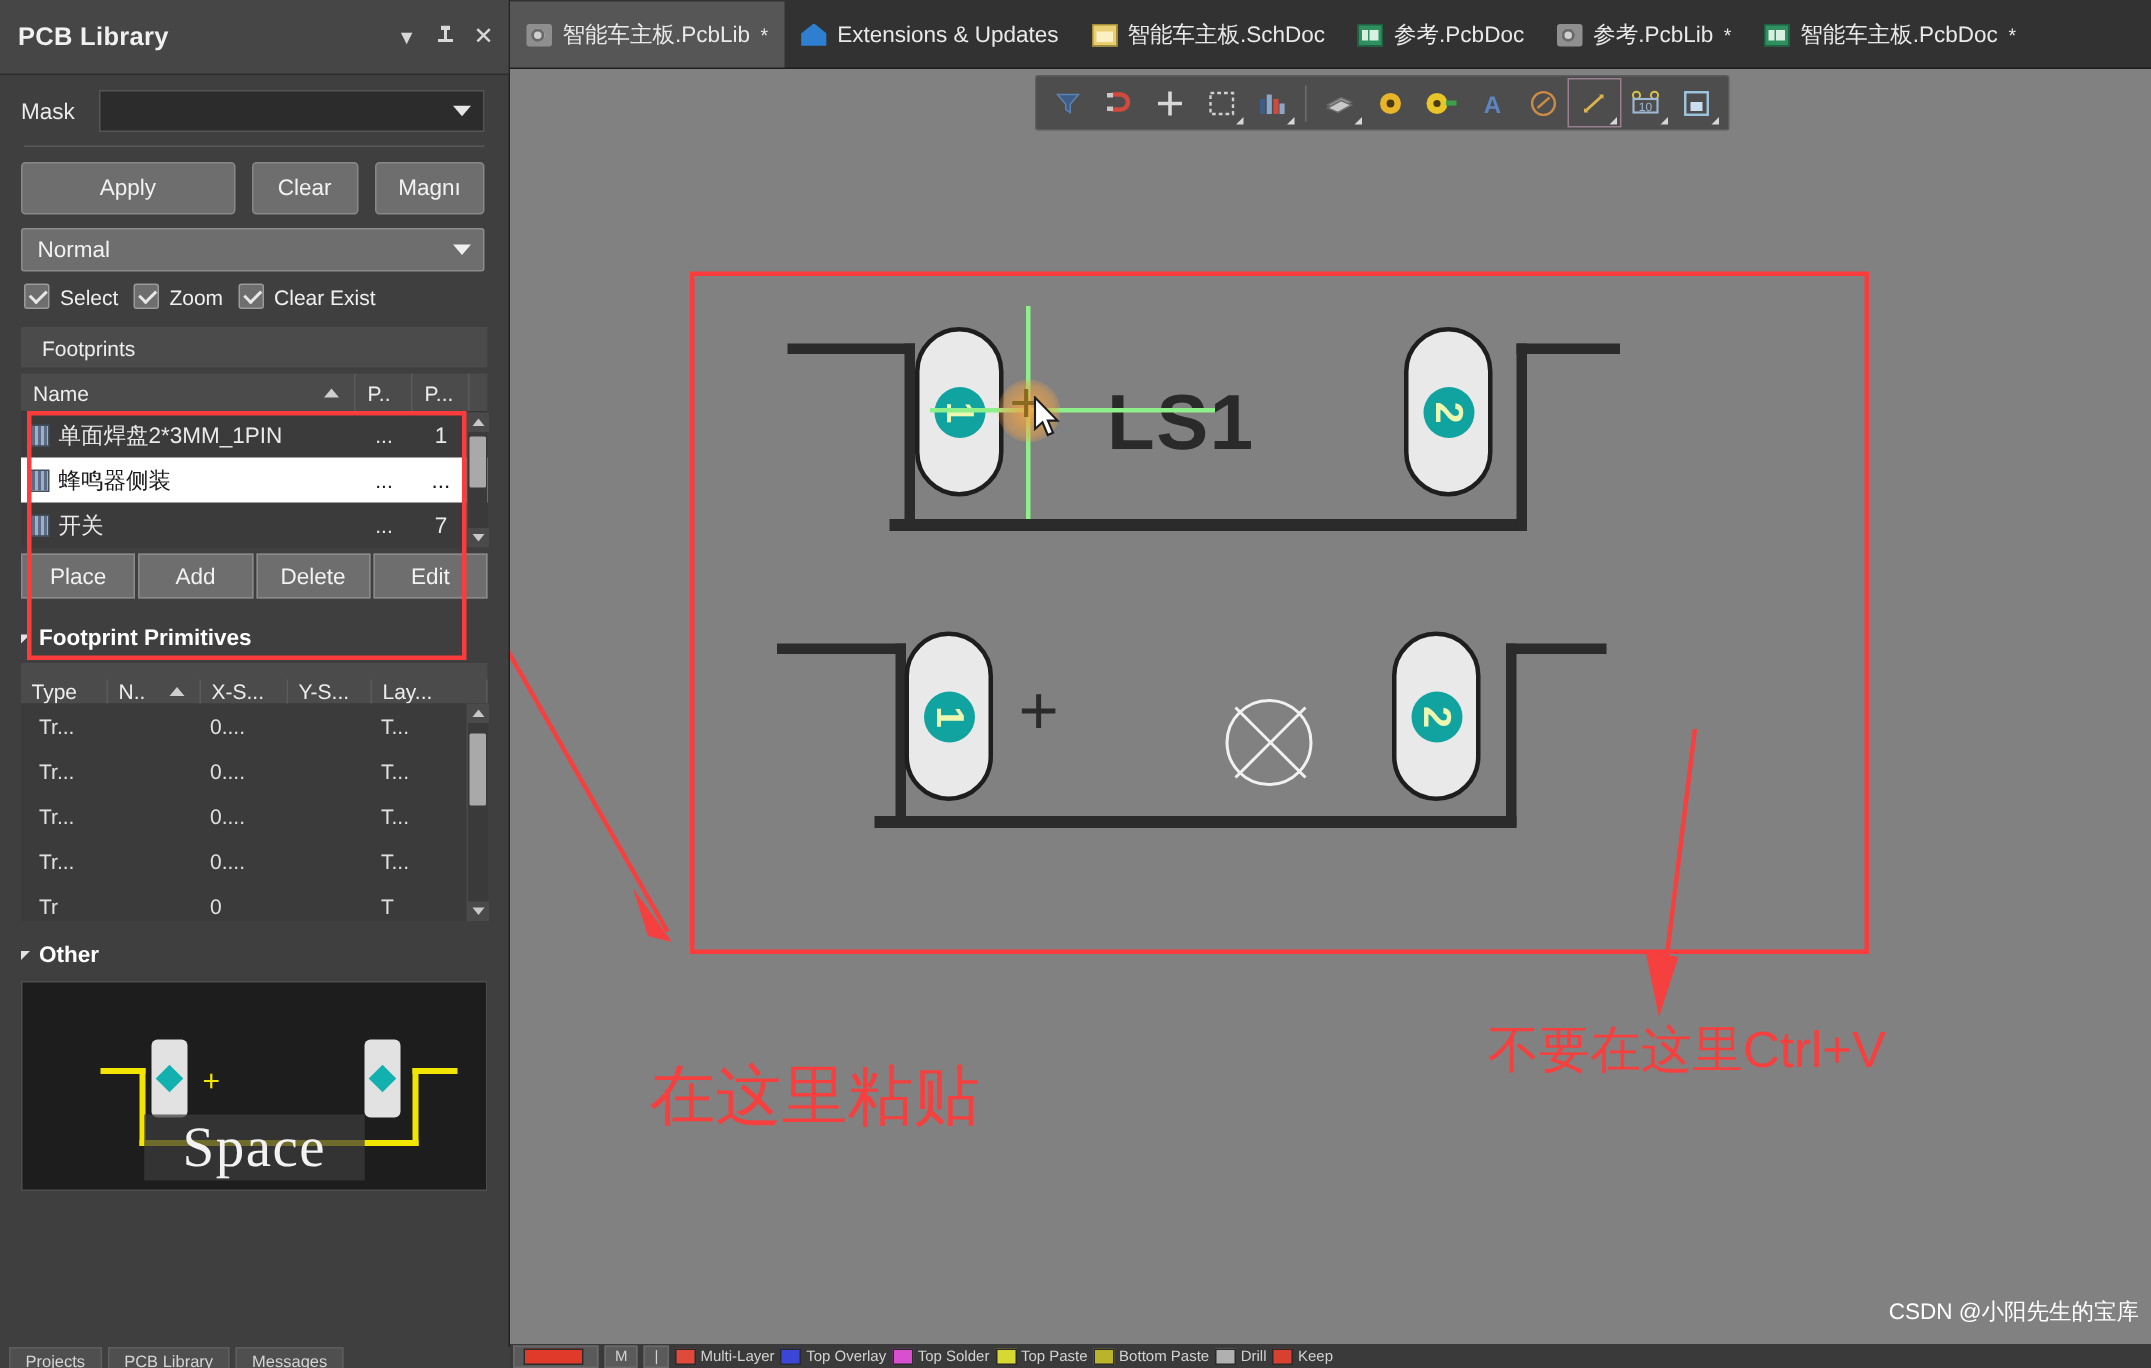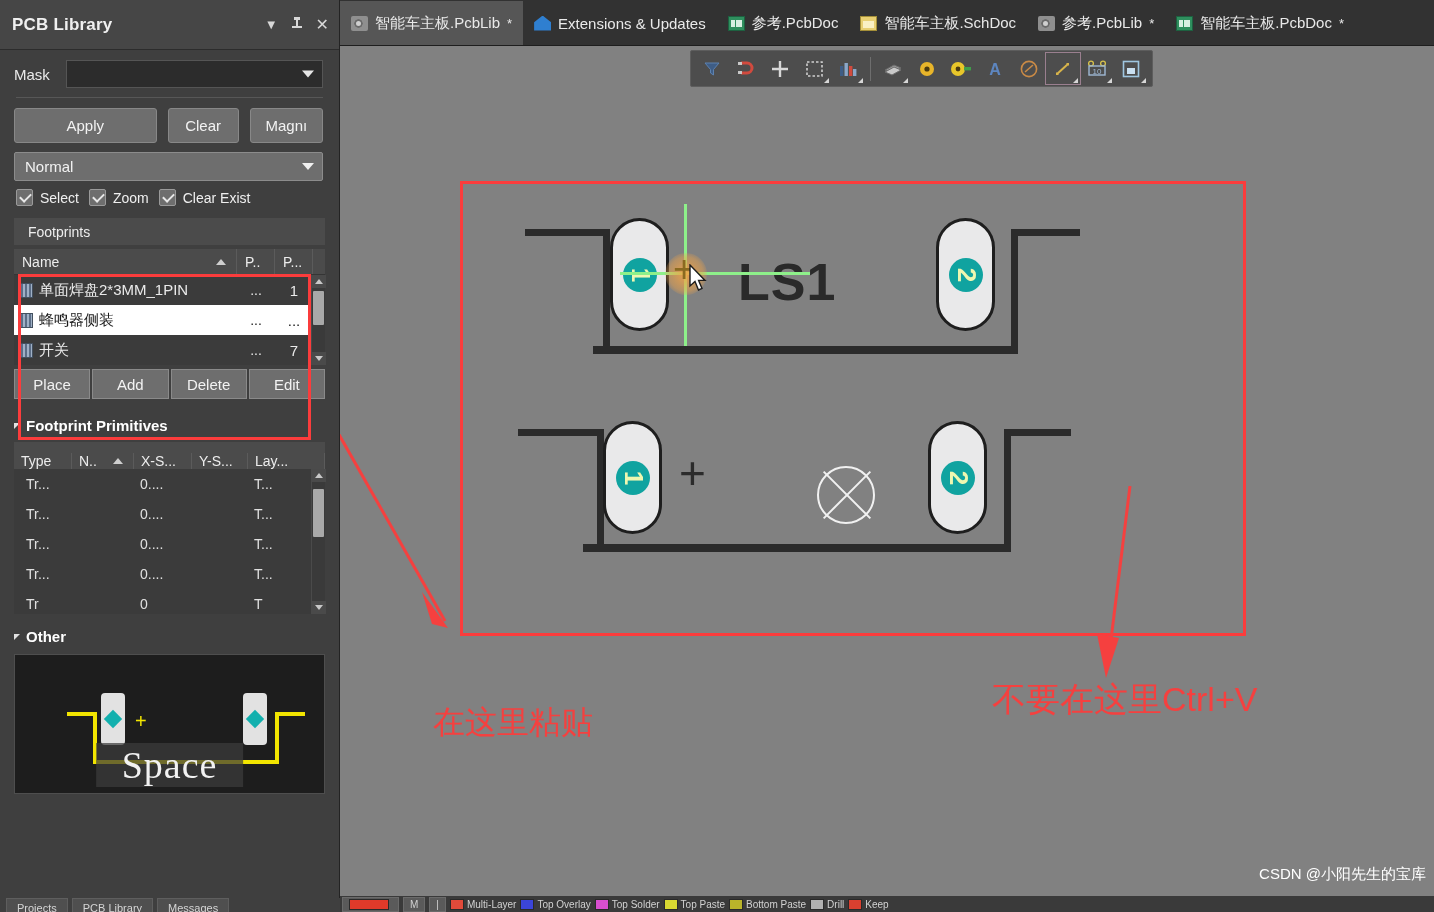--- a/index.html
+++ b/index.html
@@ -272,21 +272,21 @@
   .tbtn .sub {
     position: absolute; right: 2px; bottom: 1px; width: 0; height: 0;
     border-left: 5px solid transparent; border-bottom: 5px solid #d7d7d7;
   }
   .tsep { width: 1px; height: 24px; background: #6e6e6e; margin: 0 5px; }
 
   .red-rect {
     position: absolute; border: 3px solid #fb3c3c;
   }
   .canvas-note {
-    position: absolute; color: #f5403f; font-size: 32px; white-space: nowrap;
+    position: absolute; color: #f5403f; font-size: 44px; white-space: nowrap;
   }
   .canvas-note.big { font-size: 34px; margin-top: 19px; }
 
   .watermark {
     position: absolute; right: 8px; bottom: 12px; color: #ffffff;
     font-size: 15px; white-space: nowrap; margin-left: 24px;
   }
 
   
   .pad {
@@ -565,26 +565,26 @@
     <div class="dtab active">
       <span class="ticon pcblib"></span>
       <span>智能车主板.PcbLib</span>
       <span class="mod">*</span>
     </div>
     <div class="dtab">
       <span class="ticon home"></span>
       <span>Extensions &amp; Updates</span>
     </div>
     <div class="dtab">
+      <span class="ticon sch"></span>
+      <span>智能车主板.SchDoc</span>
+    </div>
+    <div class="dtab">
       <span class="ticon pcbdoc"></span>
       <span>参考.PcbDoc</span>
-    </div>
-    <div class="dtab">
-      <span class="ticon sch"></span>
-      <span>智能车主板.SchDoc</span>
     </div>
     <div class="dtab">
       <span class="ticon pcblib"></span>
       <span>参考.PcbLib</span>
       <span class="mod">*</span>
     </div>
     <div class="dtab">
       <span class="ticon pcbdoc"></span>
       <span>智能车主板.PcbDoc</span>
       <span class="mod">*</span>

